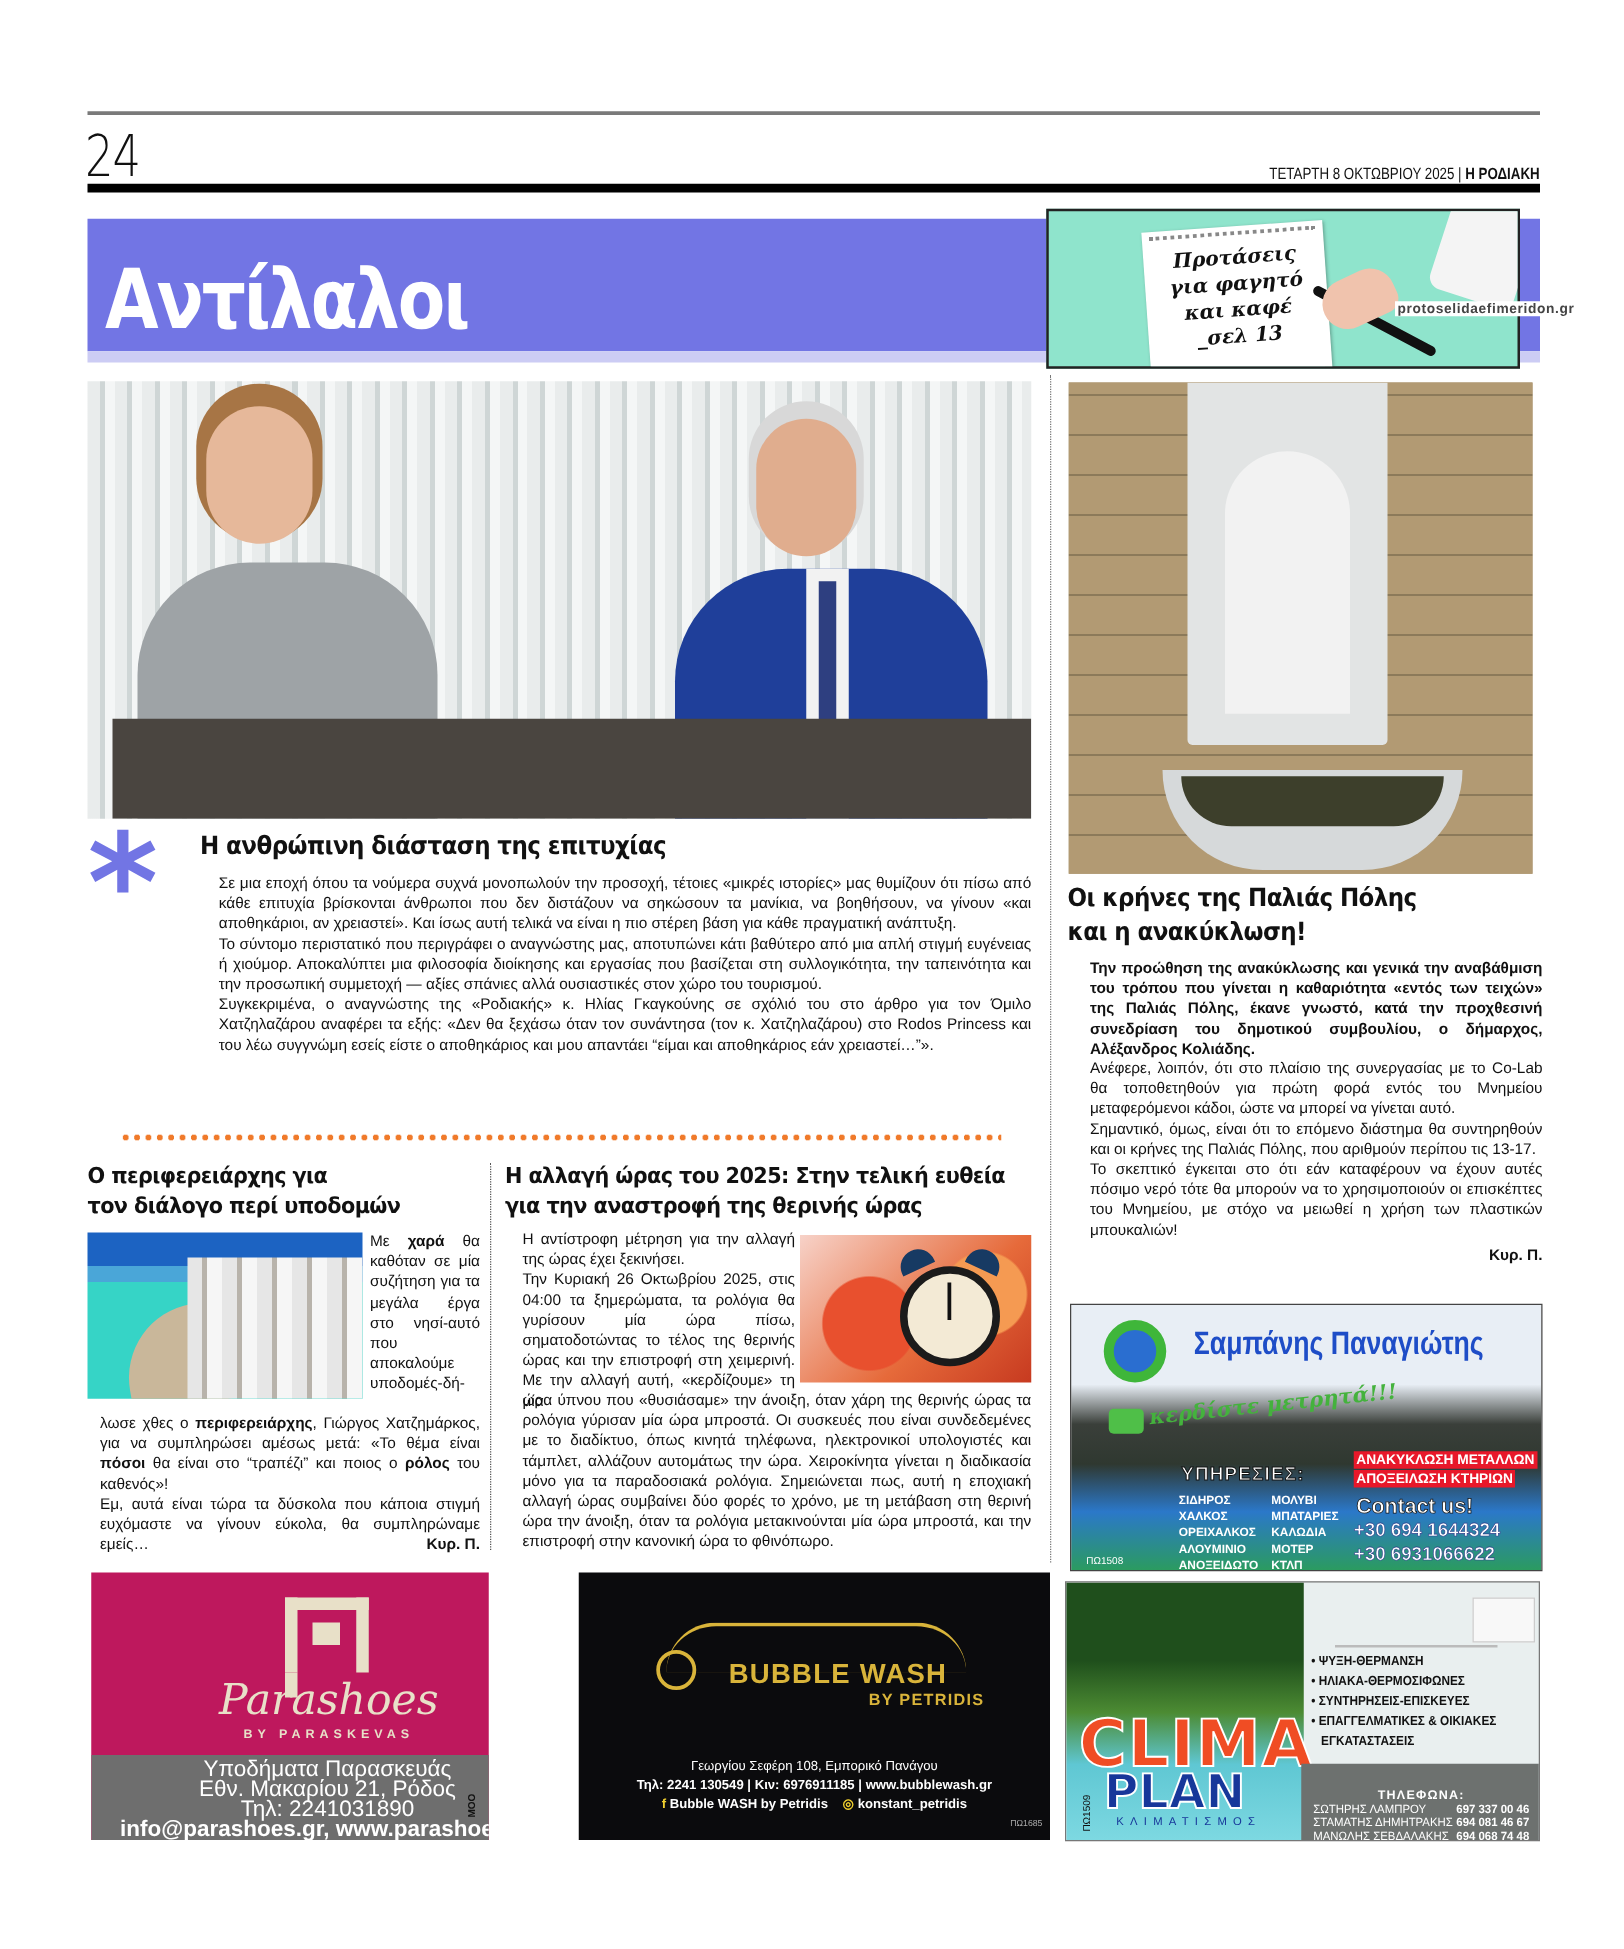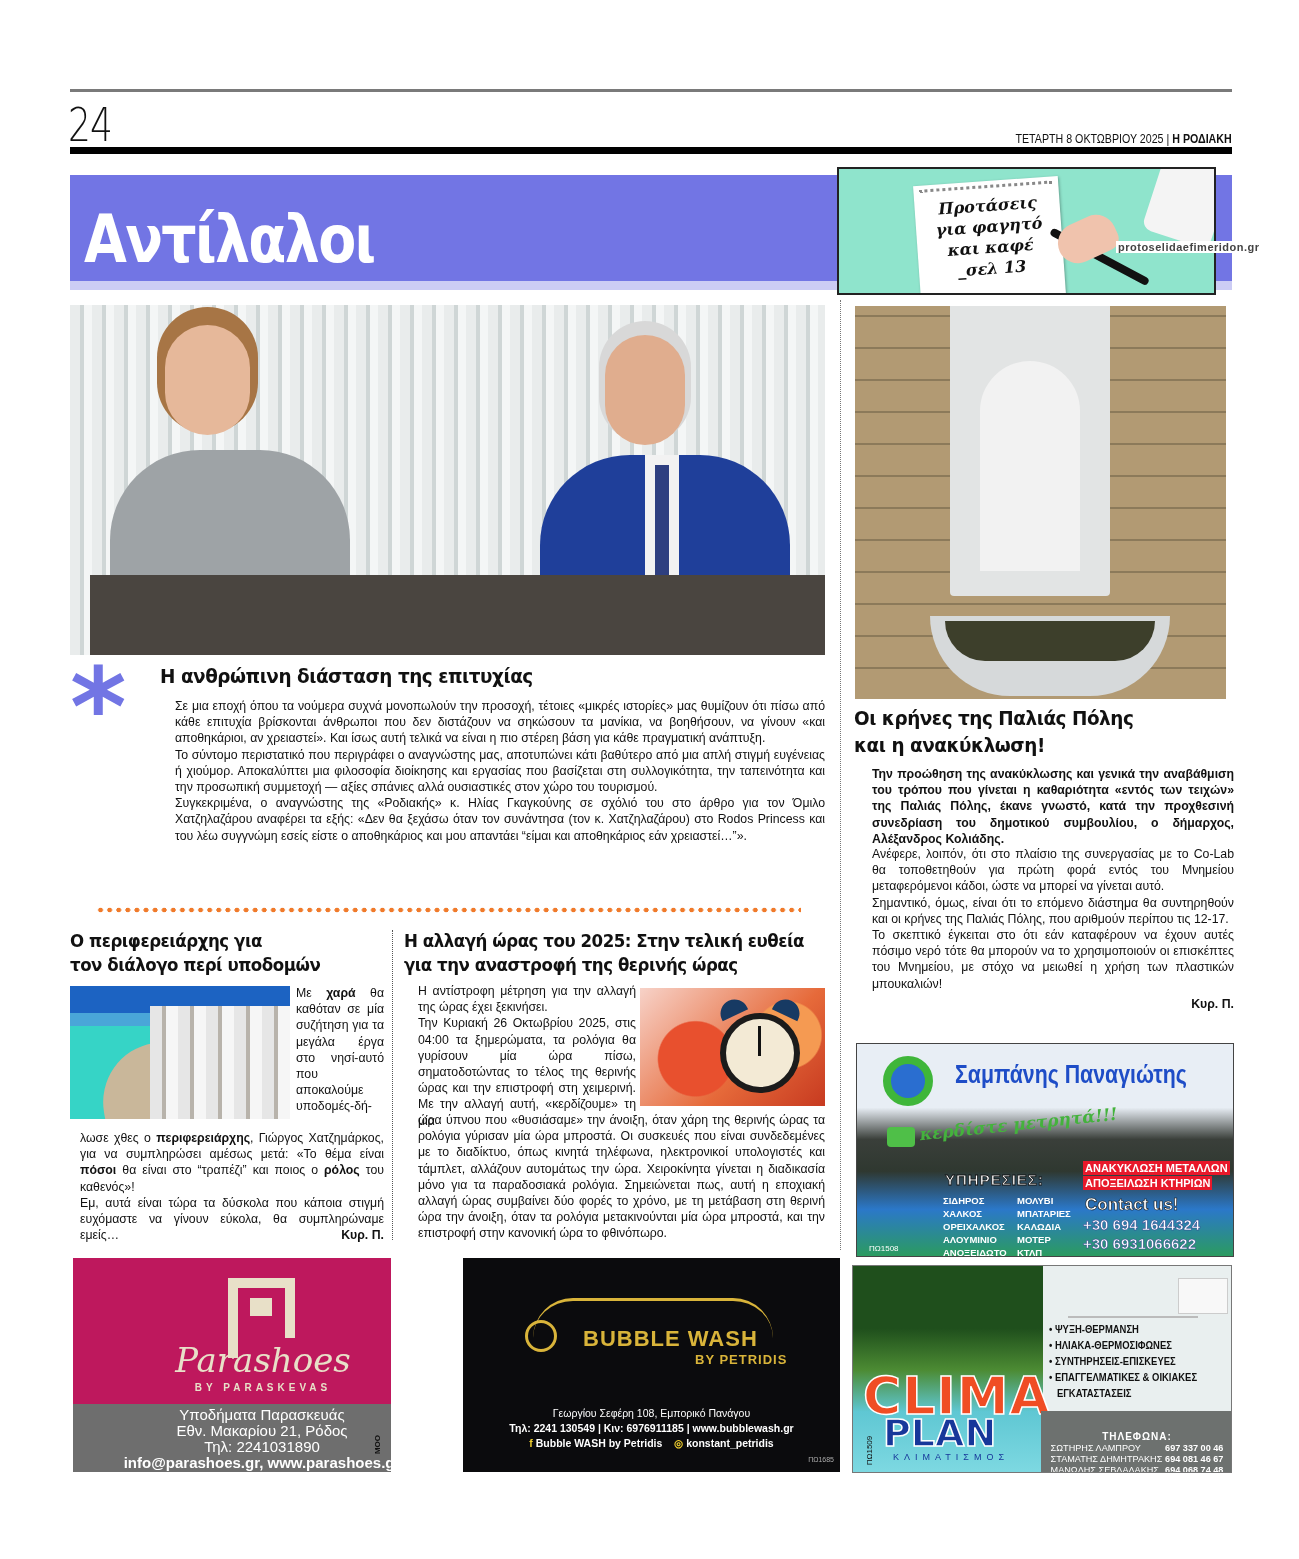--- a/index.html
+++ b/index.html
@@ -109,21 +109,21 @@
   .ad-clima .tel-title { text-align: center; font-size: 10px; font-weight: 700; letter-spacing: 1px; margin-top: 20px; }
   .ad-clima .tel-row { display: flex; justify-content: space-between; font-size: 9.5px; line-height: 11px; padding: 0 6px; transform: scaleX(0.96); }
   .ad-clima .tel-row .num { font-weight: 700; }
 
   .ad-para { left: 73px; top: 1258px; width: 318px; height: 214px; background: #be185d; }
   .ad-para .mark-outer { position: absolute; left: 155px; top: 20px; width: 67px; height: 60px; border: 10px solid #e8e0c8; border-bottom: none; }
   .ad-para .mark-inner { position: absolute; left: 177px; top: 40px; width: 22px; height: 18px; background: #e8e0c8; }
   .ad-para .mark-leg { position: absolute; left: 155px; top: 80px; width: 10px; height: 20px; background: #e8e0c8; }
   .ad-para .brand { position: absolute; left: 80px; top: 82px; width: 220px; text-align: center; font-family: "DejaVu Serif", serif; font-style: italic; font-size: 34px; color: #e8e0c8; }
   .ad-para .by { position: absolute; left: 80px; top: 124px; width: 220px; text-align: center; font-size: 10px; font-weight: 700; letter-spacing: 4px; color: #e8e0c8; }
-  .ad-para .info { position: absolute; left: 0; top: 146px; width: 378px; height: 68px; background: #6e6e6e; color: #fff; text-align: center; font-size: 15px; line-height: 16px; padding-top: 3px; }
+  .ad-para .info { position: absolute; left: 0; top: 146px; width: 378px; height: 68px; background: #6e6e6e; color: #fff; text-align: center; font-size: 18px; line-height: 16px; padding-top: 3px; }
   .ad-para .code { position: absolute; right: 4px; top: 182px; font-size: 8px; color: #111; transform: rotate(-90deg); font-weight: 700; }
 
   .ad-bubble { left: 463px; top: 1258px; width: 377px; height: 214px; background: #0b0b0d; color: #fff; }
   .ad-bubble .car { position: absolute; left: 70px; top: 40px; width: 240px; height: 40px; border-top: 3px solid #d9b43a; border-radius: 120px 120px 0 0; }
   .ad-bubble .wheel { position: absolute; left: 62px; top: 62px; width: 32px; height: 32px; border: 3px solid #d9b43a; border-radius: 50%; }
   .ad-bubble .name { position: absolute; left: 120px; top: 68px; font-size: 22px; font-weight: 700; color: #d9b43a; letter-spacing: 1px; }
   .ad-bubble .by { position: absolute; left: 196px; top: 94px; font-size: 13px; font-weight: 700; color: #d9b43a; letter-spacing: 1px; padding-left: 36px; }
   .ad-bubble .lines { position: absolute; left: 0; top: 148px; width: 377px; text-align: center; font-size: 10.5px; line-height: 15px; }
   .ad-bubble .lines .fb { color: #f1d02f; font-weight: 700; }
   .ad-bubble .code { position: absolute; right: 6px; top: 198px; font-size: 7px; color: #aaa; }
@@ -218,21 +218,21 @@
 </div>
 <div class="abs body-text mid-body">ώρα ύπνου που «θυσιάσαμε» την άνοιξη, όταν χάρη της θερινής ώρας τα ρολόγια γύρισαν μία ώρα μπροστά. Οι συσκευές που είναι συνδεδεμένες με το διαδίκτυο, όπως κινητά τηλέφωνα, ηλεκτρονικοί υπολογιστές και τάμπλετ, αλλάζουν αυτομάτως την ώρα. Χειροκίνητα γίνεται η διαδικασία μόνο για τα παραδοσιακά ρολόγια. Σημειώνεται πως, αυτή η εποχιακή αλλαγή ώρας συμβαίνει δύο φορές το χρόνο, με τη μετάβαση στη θερινή ώρα την άνοιξη, όταν τα ρολόγια μετακινούνται μία ώρα μπροστά, και την επιστροφή στην κανονική ώρα το φθινόπωρο.</div>
 
 <h2 class="abs h-right">
   <div>Οι κρήνες της Παλιάς Πόλης</div>
   <div>και η ανακύκλωση!</div>
 </h2>
 <div class="abs body-text right-lead">Την προώθηση της ανακύκλωσης και γενικά την αναβάθμιση του τρόπου που γίνεται η καθαριότητα «εντός των τειχών» της Παλιάς Πόλης, έκανε γνωστό, κατά την προχθεσινή συνεδρίαση του δημοτικού συμβουλίου, ο δήμαρχος, Αλέξανδρος Κολιάδης.</div>
 <div class="abs body-text right-body">
   <p>Ανέφερε, λοιπόν, ότι στο πλαίσιο της συνεργασίας με το Co-Lab θα τοποθετηθούν για πρώτη φορά εντός του Μνημείου μεταφερόμενοι κάδοι, ώστε να μπορεί να γίνεται αυτό.</p>
-  <p>Σημαντικό, όμως, είναι ότι το επόμενο διάστημα θα συντηρηθούν και οι κρήνες της Παλιάς Πόλης, που αριθμούν περίπου τις 12-17.</p>
+  <p>Σημαντικό, όμως, είναι ότι το επόμενο διάστημα θα συντηρηθούν και οι κρήνες της Παλιάς Πόλης, που αριθμούν περίπου τις 13-17.</p>
   <p>Το σκεπτικό έγκειται στο ότι εάν καταφέρουν να έχουν αυτές πόσιμο νερό τότε θα μπορούν να το χρησιμοποιούν οι επισκέπτες του Μνημείου, με στόχο να μειωθεί η χρήση των πλαστικών μπουκαλιών!</p>
   <p class="sign" style="margin-top:4px;">Κυρ. Π.</p>
 </div>
 
 <div class="abs ad ad-samp">
   <div class="logo"></div>
   <div class="name">Σαμπάνης Παναγιώτης</div>
   <div class="cash-icon"></div>
   <div class="cash">κερδίστε μετρητά!!!</div>
   <div class="svc-title">ΥΠΗΡΕΣΙΕΣ:</div>

